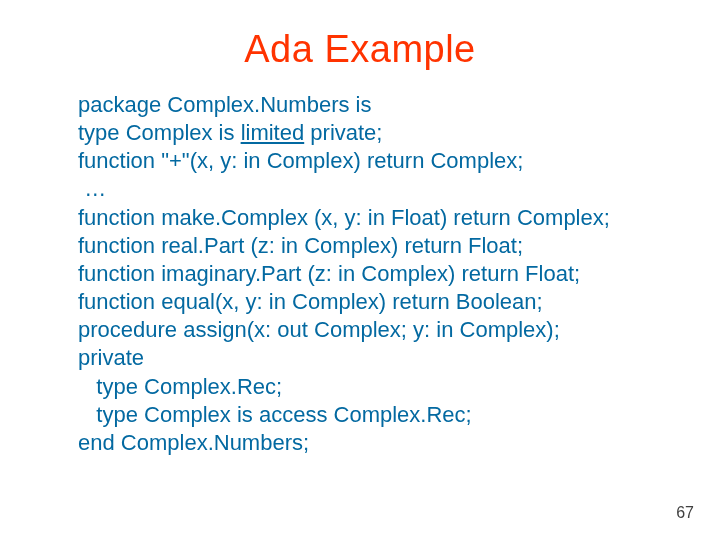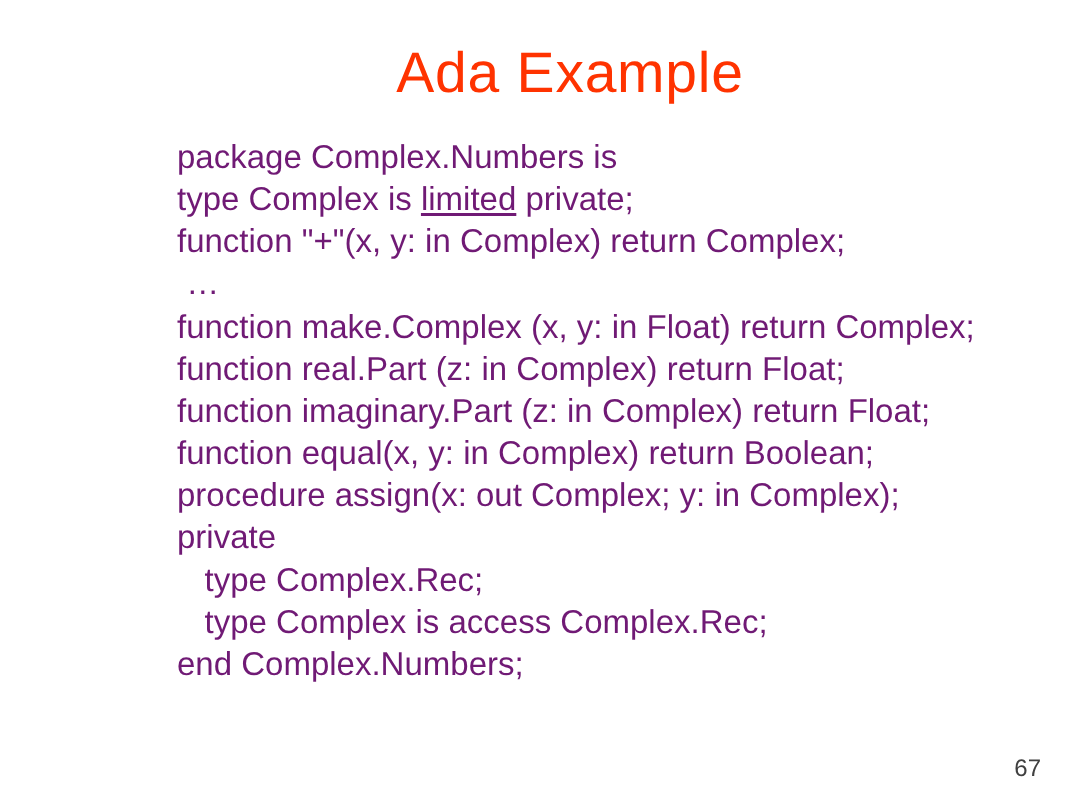--- a/index.html
+++ b/index.html
@@ -10,34 +10,33 @@
     background: #ffffff;
     font-family: Arial, Helvetica, sans-serif;
     position: relative;
     overflow: hidden;
   }
   .slide {
     width: 720px;
     height: 540px;
     position: relative;
     box-sizing: border-box;
-    padding-left: 40px;
   }
   .title {
     color: #ff3300;
     font-size: 38px;
     font-weight: normal;
     text-align: center;
     margin: 0;
     padding-top: 28px;
     padding-bottom: 20px;
     letter-spacing: 0.5px;
   }
   .code-block {
-    color: #701a75;
+    color: #0369a1;
     font-size: 22px;
     line-height: 1.28;
     padding-left: 78px;
     padding-right: 40px;
     font-family: Arial, Helvetica, sans-serif;
     white-space: pre-wrap;
   }
   .underline {
     text-decoration: underline;
   }

